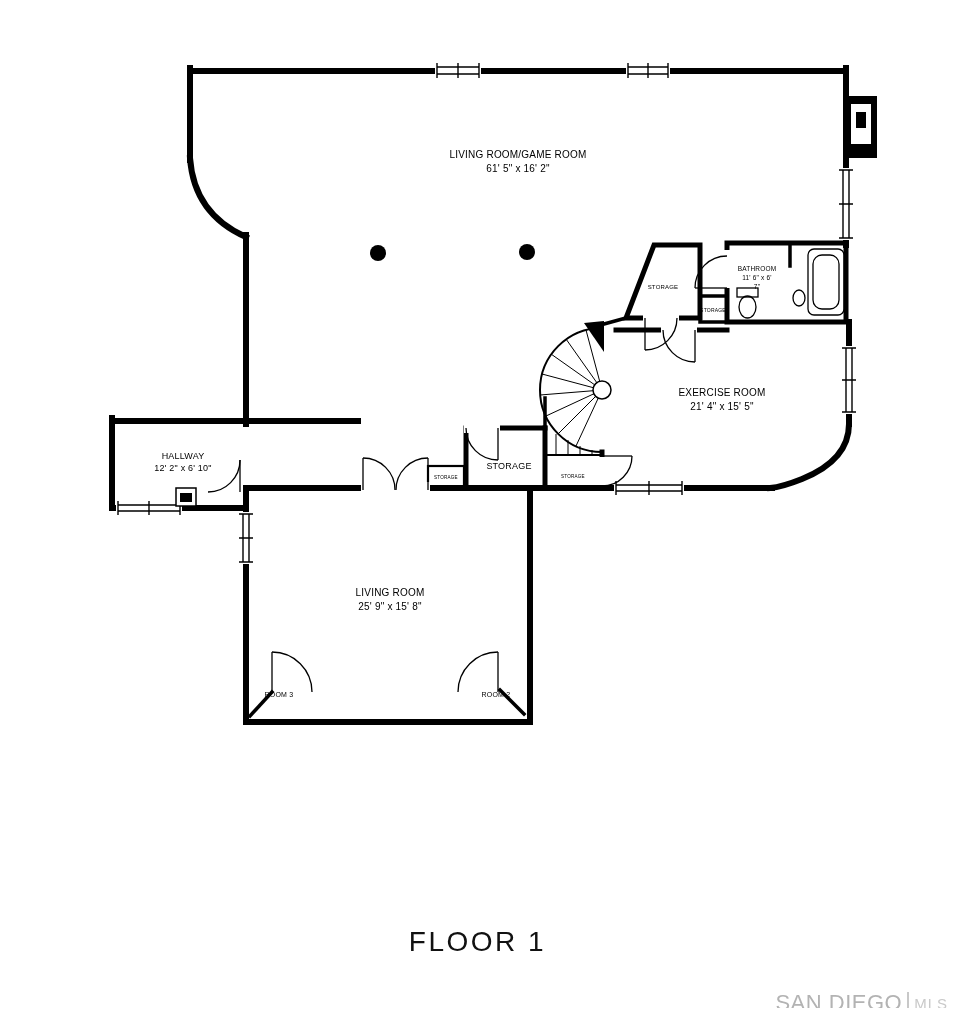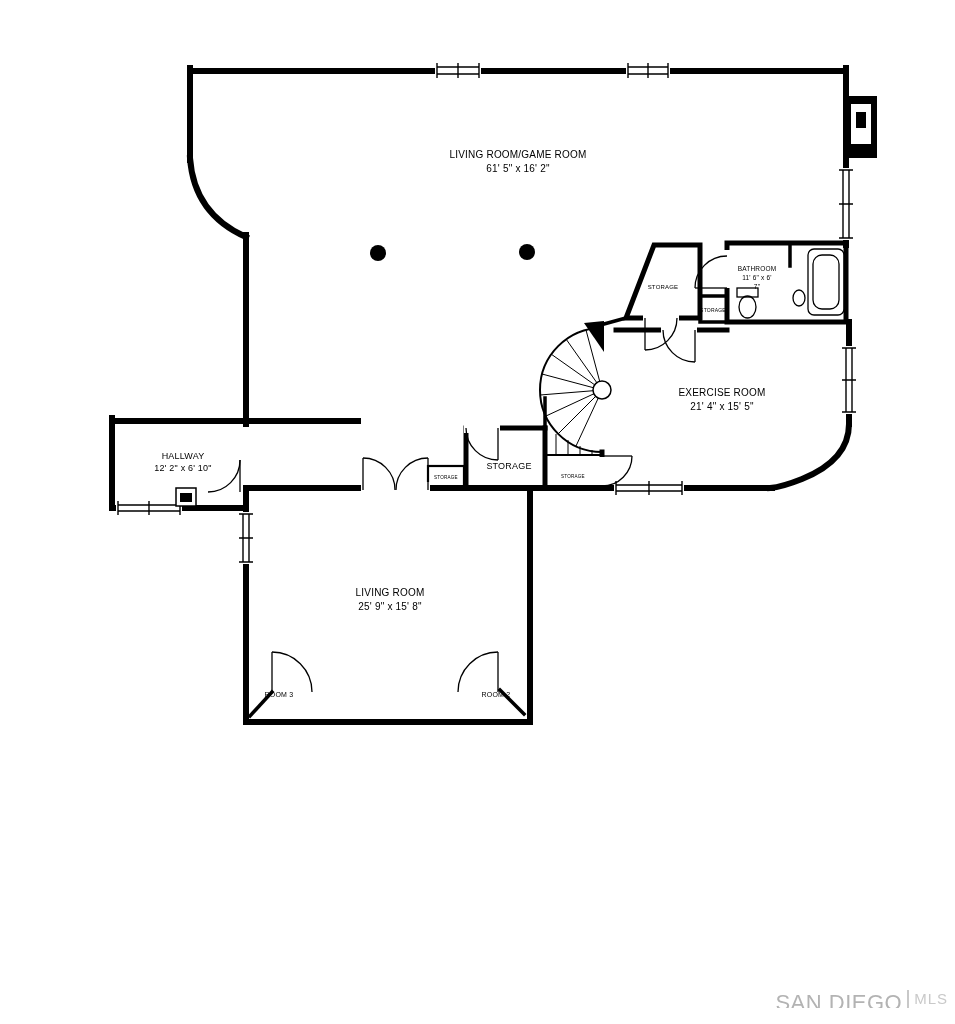--- a/index.html
+++ b/index.html
@@ -13,21 +13,21 @@
   .w2 *{stroke:#000;stroke-width:2.2;fill:none;stroke-linecap:square;}
   .thin *{stroke:#000;stroke-width:1.3;fill:none;}
   .gap rect{fill:#ffffff;stroke:none;}
   .winline{stroke:#000;stroke-width:1.4;fill:none;}
   .solid{fill:#000;stroke:none;}
   text.lbl{font-family:"Liberation Sans",sans-serif;fill:#000;text-anchor:middle;letter-spacing:.2px;}
   .fs10{font-size:10px;} .fs9{font-size:9px;} .fs7{font-size:7px;}
   .fs65{font-size:6.5px;} .fs6{font-size:6px;} .fs5{font-size:5px;} .fs45{font-size:4.6px;}
   .floor-title{position:absolute;left:0;right:0;top:926px;text-align:center;
        font-size:28px;letter-spacing:2.5px;color:#111;}
-  .watermark{position:absolute;right:7px;top:990px;display:flex;gap:5px;}
+  .watermark{position:absolute;right:7px;top:990px;display:flex;align-items:center;gap:5px;}
   .wm-brand{font-size:22px;color:#b3b3b3;letter-spacing:.5px;}
   .wm-divider{width:2px;height:22px;background:#c8c8c8;}
   .wm-suffix{font-size:15px;color:#c9c9c9;letter-spacing:1px;}
 </style>
 </head>
 <body>
 
 <div class="stage">
 
 <svg width="955" height="1024" viewBox="0 0 955 1024">
@@ -227,20 +227,21 @@
     <text class="lbl fs45" x="573" y="478">STORAGE</text>
 
     <text class="lbl fs10" x="390" y="596">LIVING ROOM</text>
     <text class="lbl fs10" x="390" y="610">25' 9" x 15' 8"</text>
 
     <text class="lbl fs7" x="279" y="697">ROOM 3</text>
     <text class="lbl fs7" x="496" y="697">ROOM 2</text>
   </g>
 </svg>
 
+<div class="floor-title">FLOOR 1</div>
 
 <div class="watermark">
   <span class="wm-brand">SAN DIEGO</span>
   <span class="wm-divider"></span>
   <span class="wm-suffix">MLS</span>
 </div>
 
 </div>
 
 </body></html>

